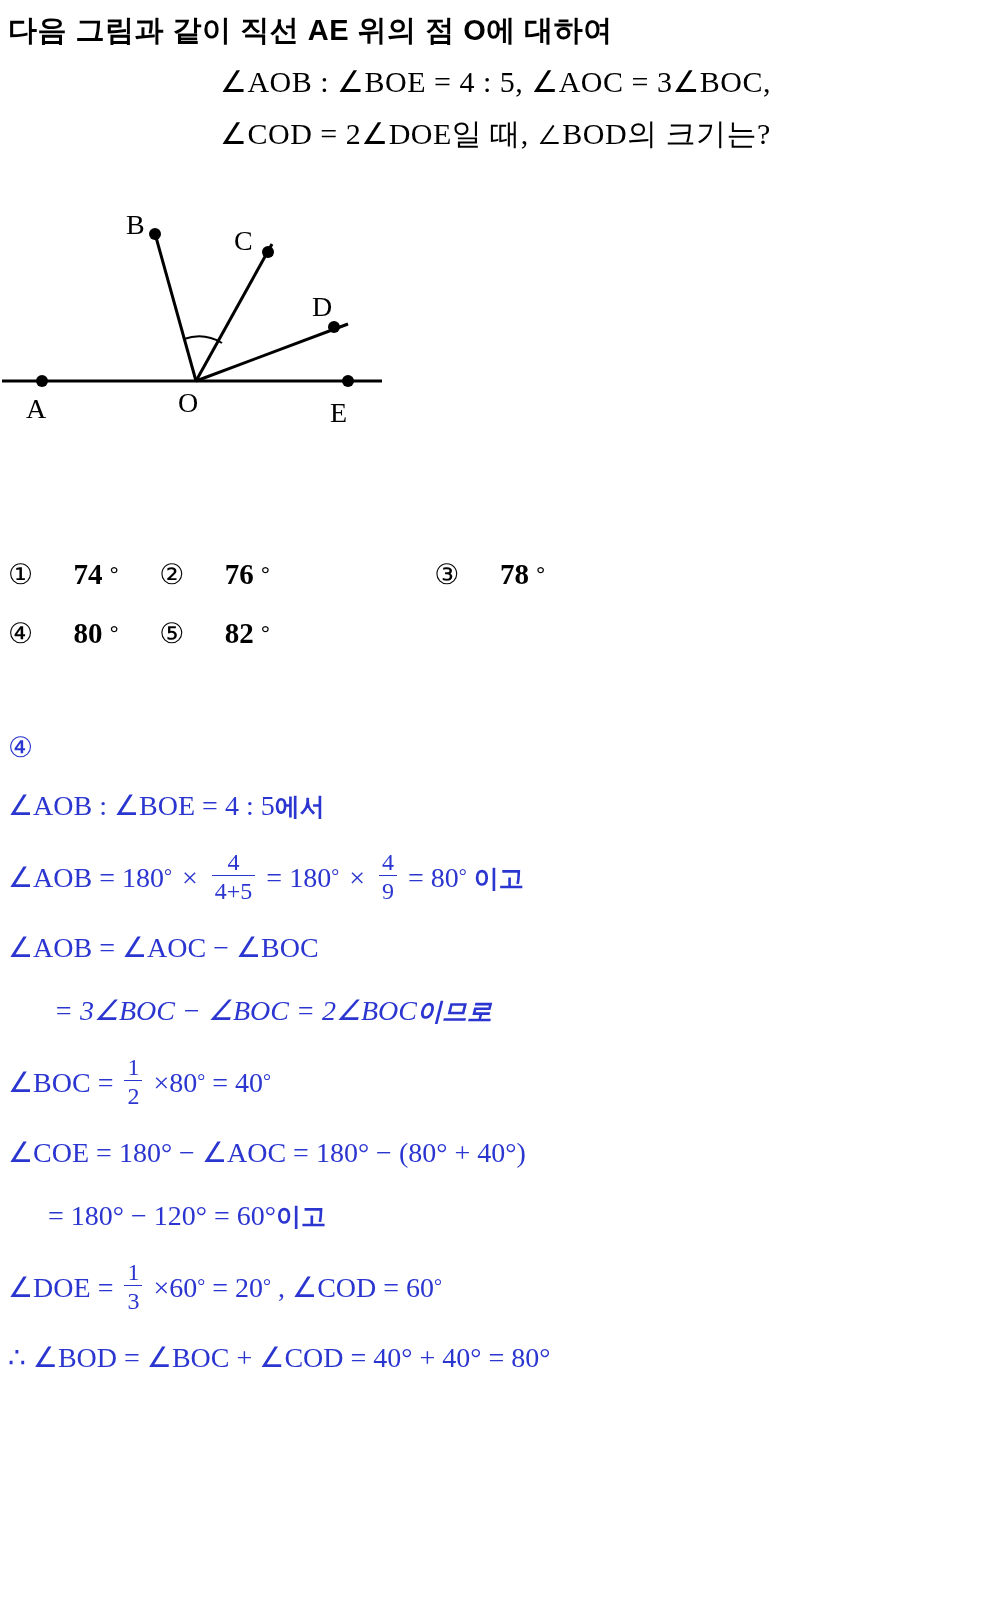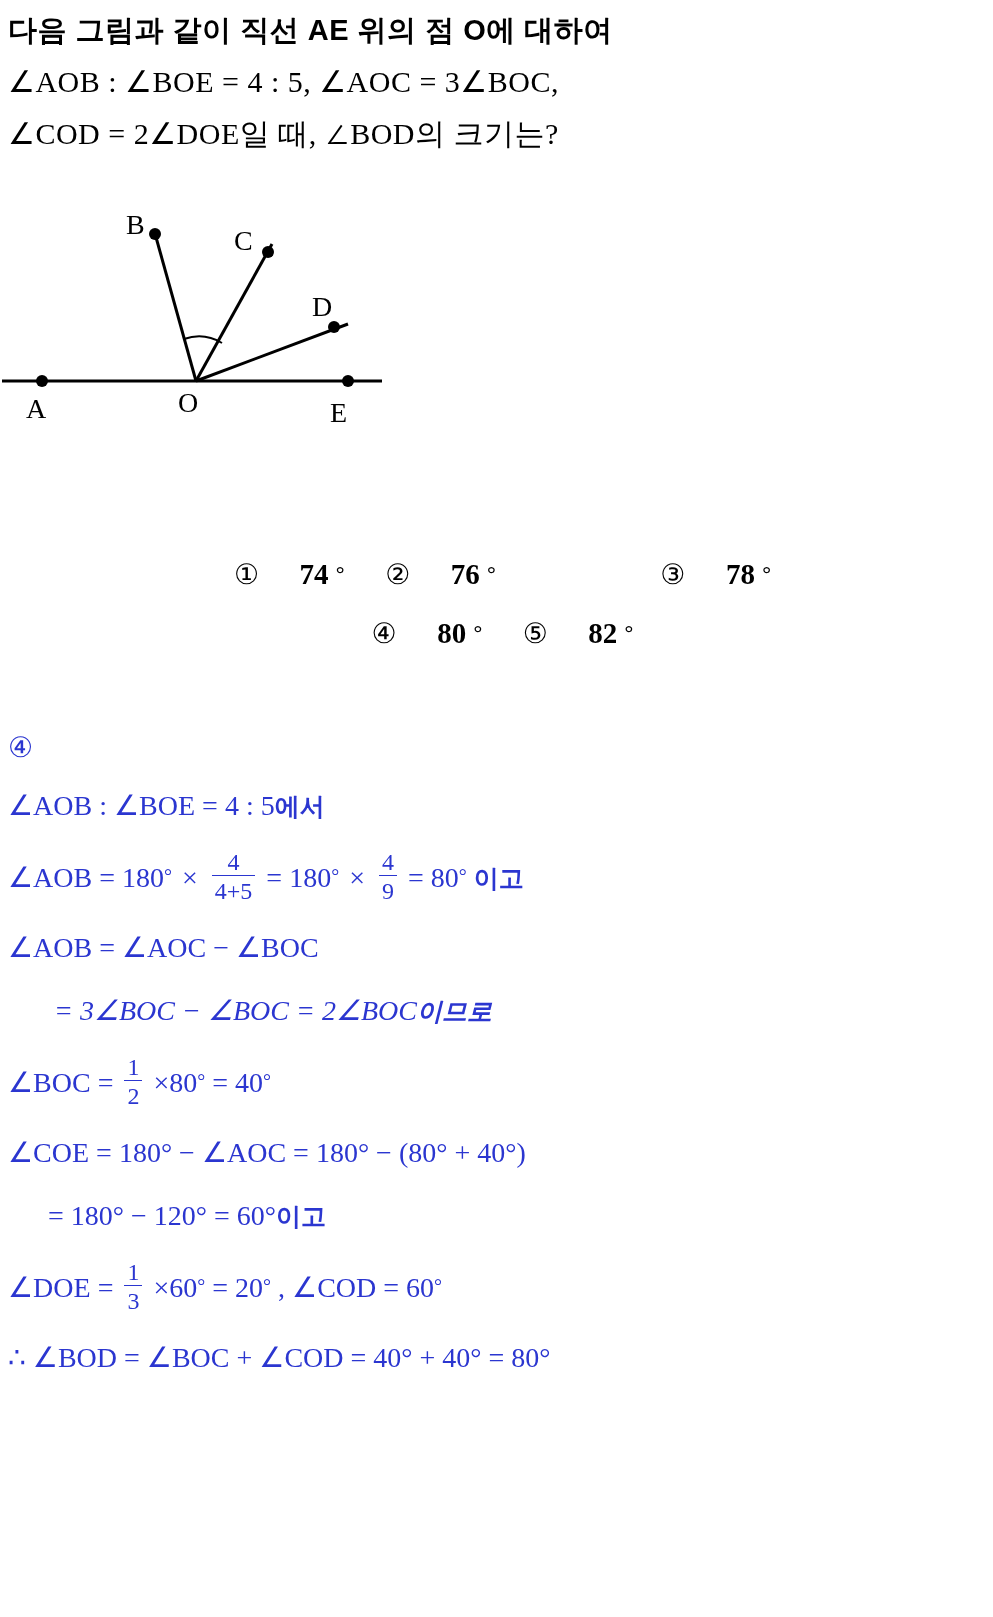--- a/index.html
+++ b/index.html
@@ -34,36 +34,36 @@
     white-space: nowrap;
     letter-spacing: 0.5px;
   }
   .q-line.bold-ko {
     font-family: "Liberation Sans", sans-serif;
     font-weight: bold;
     font-size: 29px;
   }
   .math {
     font-family: "Liberation Serif", serif;
+    text-align: center;
   }
   
   .figure {
     position: absolute;
     left: 0px;
     top: 196px;
     width: 420px;
     height: 250px;
   }
   
   .choices {
     position: absolute;
-    left: 15px;
+    left: 8px;
     top: 545px;
     width: 975px;
-    text-align: center;
   }
   .choice-row {
     font-size: 29px;
     line-height: 58px;
     white-space: nowrap;
     font-family: "Liberation Serif", serif;
     font-weight: bold;
   }
   .circnum {
     font-family: "DejaVu Sans", sans-serif;

